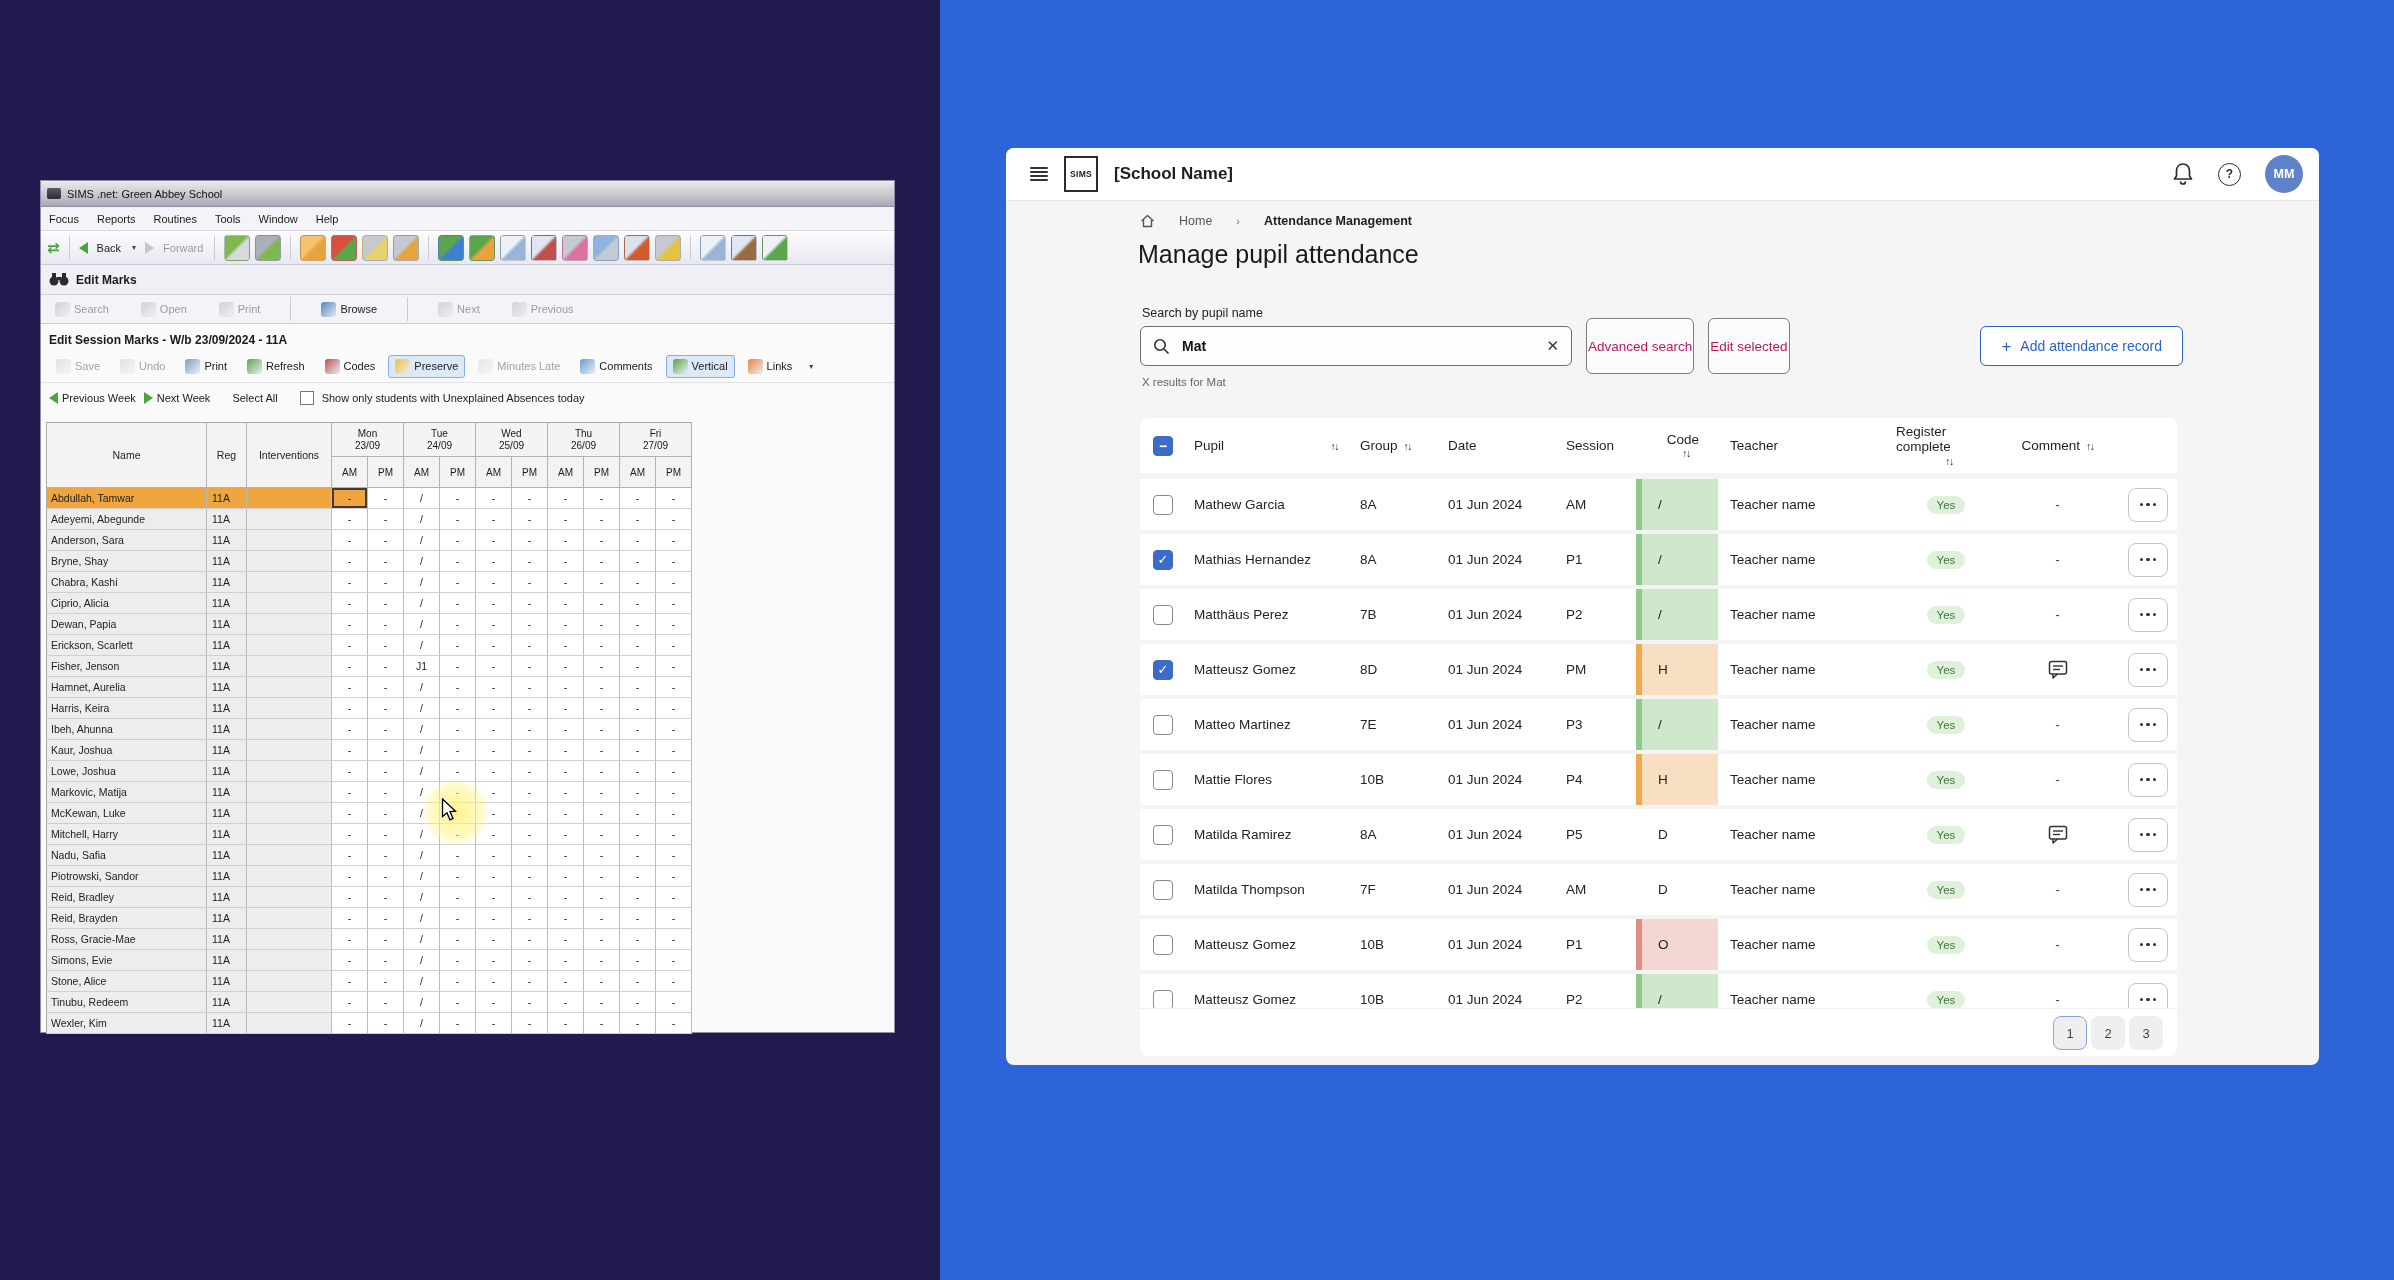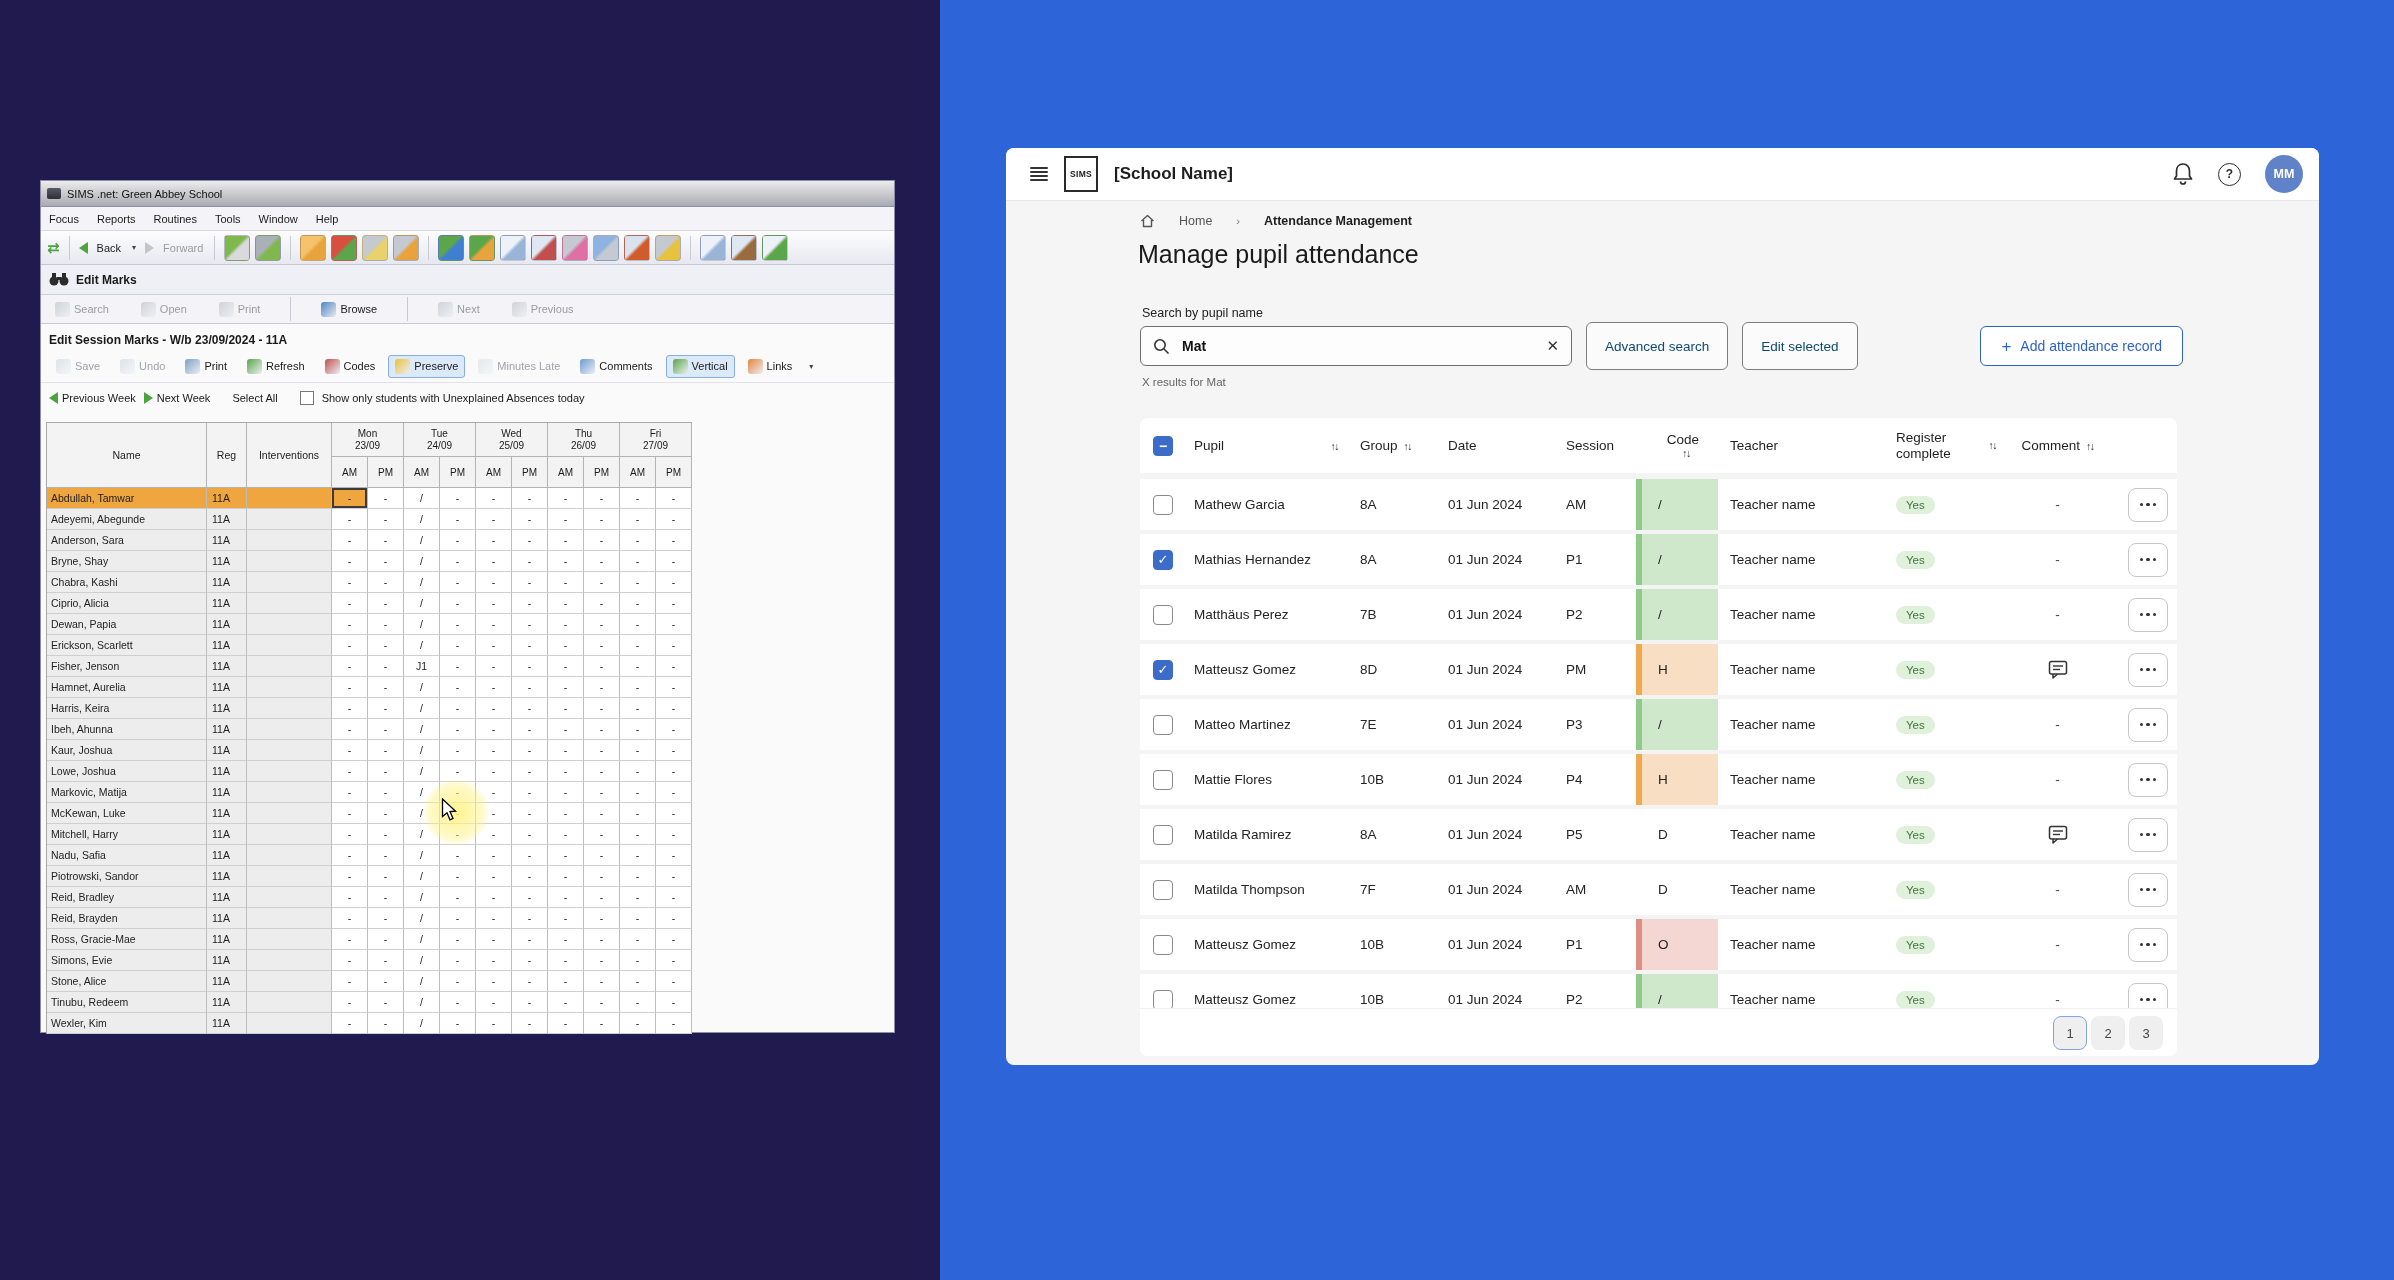--- a/index.html
+++ b/index.html
@@ -95,39 +95,39 @@
   .crumb-sep{color:#777;font-size:11px;}
   .page-title{position:absolute;left:132px;top:92px;font-size:25px;font-weight:500;color:#1a1a1a;}
 
   .search-label{position:absolute;left:136px;top:158px;font-size:12.5px;color:#222;}
   .controls-row{position:absolute;left:134px;top:178px;width:1043px;height:40px;display:flex;align-items:center;gap:14px;}
   .search-box{width:432px;height:40px;box-sizing:border-box;border:1px solid #6f6f6f;border-radius:6px;background:#fdfdfd;
     display:flex;align-items:center;padding:0 12px;gap:10px;}
   .search-input{border:none;outline:none;background:transparent;font-size:14px;font-weight:bold;color:#111;
     flex:1;font-family:inherit;}
   .clear-x{font-size:15px;color:#333;cursor:pointer;}
-  .ghost-btn{height:48px;box-sizing:border-box;border:1px solid #7d7d7d;border-radius:6px;background:#fbfbfc;
-    display:flex;align-items:center;justify-content:center;font-size:13.5px;color:#0c4a6e;padding:0 18px;cursor:pointer;}
+  .ghost-btn{height:56px;box-sizing:border-box;border:1px solid #7d7d7d;border-radius:6px;background:#fbfbfc;
+    display:flex;align-items:center;justify-content:center;font-size:13.5px;color:#be185d;padding:0 1px;cursor:pointer;}
   .add-btn{margin-left:auto;height:40px;box-sizing:border-box;border:1.6px solid #2d62cb;border-radius:6px;background:#fff;
     color:#2d62cb;font-size:14px;display:flex;align-items:center;gap:9px;padding:0 20px;cursor:pointer;}
   .add-plus{font-size:17px;line-height:1;}
   .results-note{position:absolute;left:136px;top:228px;font-size:11.5px;color:#666;}
 
   .table-panel{position:absolute;left:134px;top:270px;width:1037px;height:638px;background:#fff;border-radius:8px;
     display:flex;flex-direction:column;overflow:hidden;}
   .thead{display:flex;align-items:center;height:55px;flex:none;border-bottom:6px solid #f4f4f5;font-size:13.5px;color:#1f1f1f;}
   .th,.td{box-sizing:border-box;display:flex;align-items:center;}
   .col0{width:46px;justify-content:center;}
   .col1{width:166px;padding-left:8px;}
   .col2{width:88px;padding-left:8px;}
   .col3{width:118px;padding-left:8px;}
   .col4{width:78px;padding-left:8px;}
   .col5{width:82px;}
   .col6{width:168px;padding-left:12px;}
-  .col7{width:110px;padding-left:10px;}
+  .col7{width:110px;padding-left:10px;flex-direction:column;}
   .col8{width:123px;justify-content:center;}
   .col9{width:58px;justify-content:center;}
   .th.col5{padding-left:12px;flex-direction:column;}
   .th.col7{line-height:1.15;}
   .sort-glyph{font-size:10.5px;letter-spacing:-1.5px;color:#333;margin-left:6px;flex:none;}
   .sort-right{margin-left:auto;margin-right:14px;}
   .tbody{height:529px;overflow:hidden;flex:none;}
   .trow{display:flex;align-items:center;height:55px;box-sizing:border-box;border-bottom:4px solid #f4f4f5;
     font-size:13.5px;color:#242424;}
   .checkbox{width:20px;height:20px;box-sizing:border-box;border:1.5px solid #8a8a8a;border-radius:4px;background:#fff;

